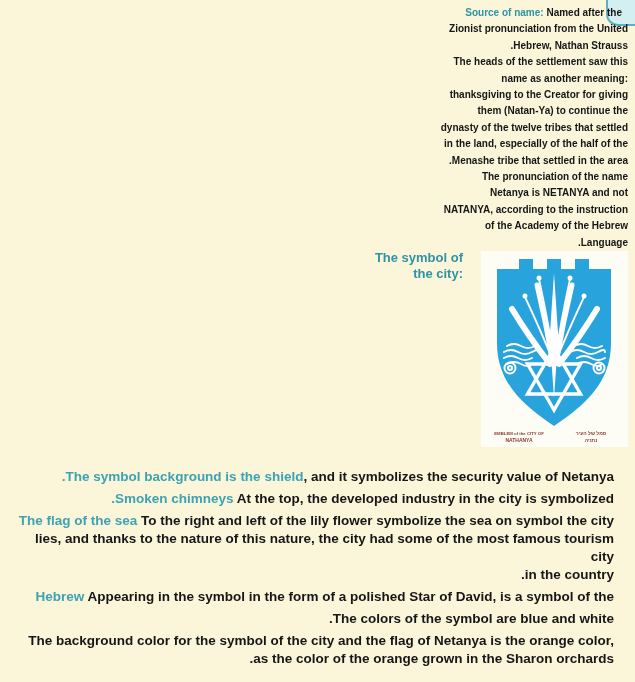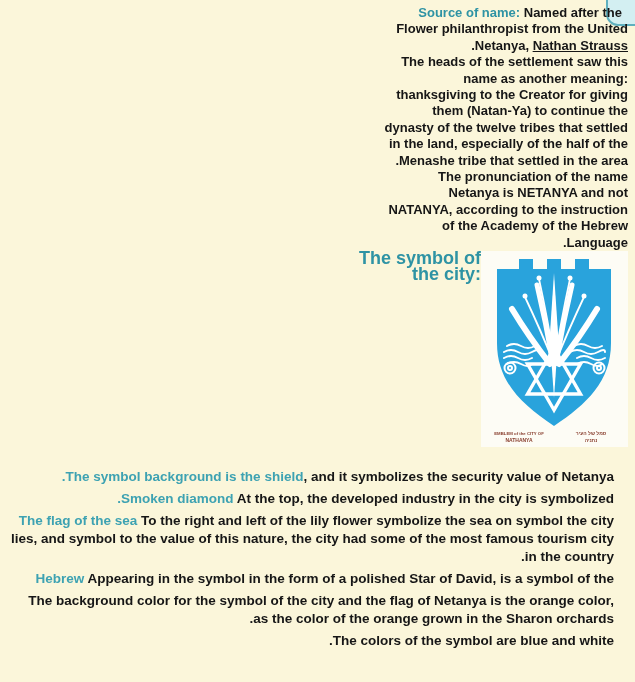--- a/index.html
+++ b/index.html
@@ -8,33 +8,33 @@
     position:relative;
     background:#FBF6DA;
     overflow:hidden;
     font-family:"Liberation Sans", sans-serif;
     font-weight:700;
     color:#161616;
   }
   .teal{color:#2E93A4;}
   .lead{color:#3DA2B2;}
   .pre{white-space:pre-line;}
-  .underline{text-decoration:underline;}
+  .underline{}
 
   .top-block{
     position:absolute; top:5px; right:7px; width:330px;
     text-align:right;
-    font-size:13px; line-height:16.4px;
+    font-size:10px; line-height:16.4px;
   }
   .top-block .line1{padding-right:6px;}
 
   .symbol-text{
-    position:absolute; top:250px; right:154px; width:210px;
+    position:absolute; top:250px; right:172px; width:210px;
     text-align:right;
-    font-size:18px; line-height:16.2px;
+    font-size:13px; line-height:16.2px;
   }
 
   .emblem-card{
     position:absolute; top:251px; right:7px;
     width:147px; height:196px;
   }
   .emblem-card svg{display:block;width:147px;height:196px;}
 
   .bottom-block{
     position:absolute; top:464px; right:17px; width:612px;
@@ -52,22 +52,22 @@
     border:2px solid #5FB0BF;
   }
 </style>
 </head>
 <body>
 
 <div class="corner-widget"></div>
 
 <div class="top-block">
   <div class="line1"><span class="teal">Source of name:</span><span> Named after the</span></div>
-  <div>Flower philanthropist from the United</div>
-  <div><span>.Netanya, </span><span class="underline">Nathan Strauss</span></div>
+  <div>Zionist pronunciation from the United</div>
+  <div><span>.Hebrew, </span><span class="underline">Nathan Strauss</span></div>
   <div class="pre">The heads of the settlement saw this
 name as another meaning:
 thanksgiving to the Creator for giving
 them (Natan-Ya) to continue the
 dynasty of the twelve tribes that settled
 in the land, especially of the half of the
 .Menashe tribe that settled in the area
 The pronunciation of the name
 Netanya is NETANYA and not
 NATANYA, according to the instruction
@@ -129,19 +129,19 @@
       <text x="38" y="184" font-size="4.3" text-anchor="middle">EMBLEM of the CITY OF</text>
       <text x="38" y="190.5" font-size="5" font-weight="bold" text-anchor="middle">NATHANYA</text>
       <text x="110" y="184" font-size="5" text-anchor="middle">סמל של העיר</text>
       <text x="110" y="190.5" font-size="5" text-anchor="middle">נתניה</text>
     </g>
   </svg>
 </div>
 
 <div class="bottom-block">
   <p><span class="lead">.The symbol background is the shield</span><span>, and it symbolizes the security value of Netanya</span></p>
-  <p><span class="lead">.Smoken diamond</span><span> At the top, the developed industry in the city is symbolized</span></p>
-  <p><span class="lead">The flag of the sea</span><span> To the right and left of the lily flower symbolize the sea on symbol the city</span><span class="cont">lies, and symbol to the value of this nature, the city had some of the most famous tourism city
+  <p><span class="lead">.Smoken chimneys</span><span> At the top, the developed industry in the city is symbolized</span></p>
+  <p><span class="lead">The flag of the sea</span><span> To the right and left of the lily flower symbolize the sea on symbol the city</span><span class="cont">lies, and thanks to the nature of this nature, the city had some of the most famous tourism city
 .in the country</span></p>
   <p><span class="lead">Hebrew</span><span> Appearing in the symbol in the form of a polished Star of David, is a symbol of the</span></p>
+  <p><span>.The colors of the symbol are blue and white</span></p>
   <p><span>The background color for the symbol of the city and the flag of Netanya is the orange color,</span><span class="cont">.as the color of the orange grown in the Sharon orchards</span></p>
-  <p><span>.The colors of the symbol are blue and white</span></p>
 </div>
 
 </body></html>

